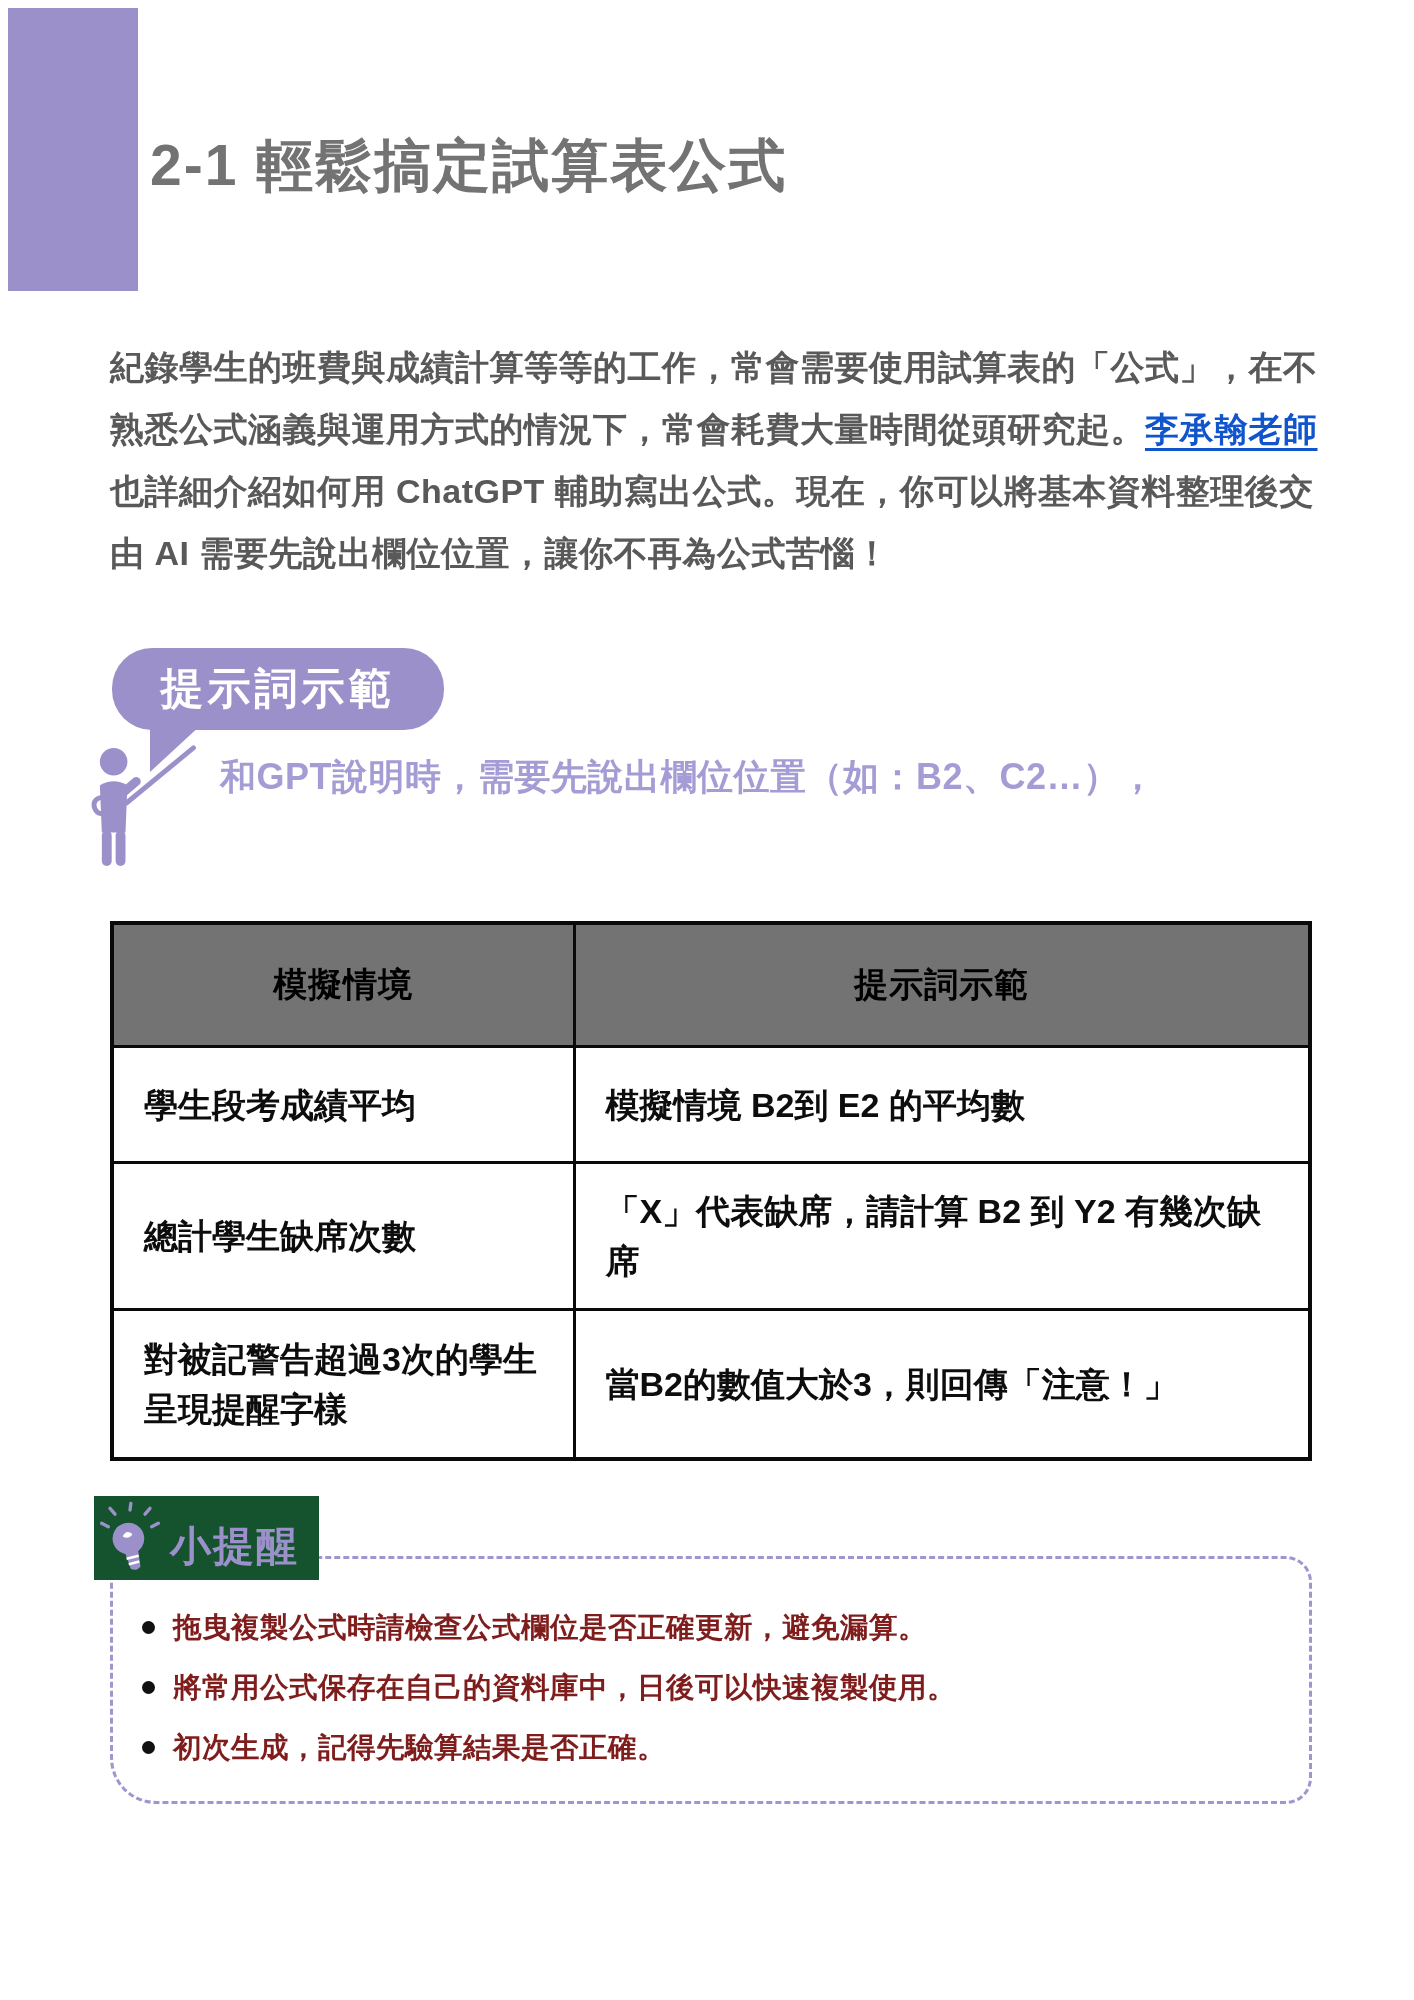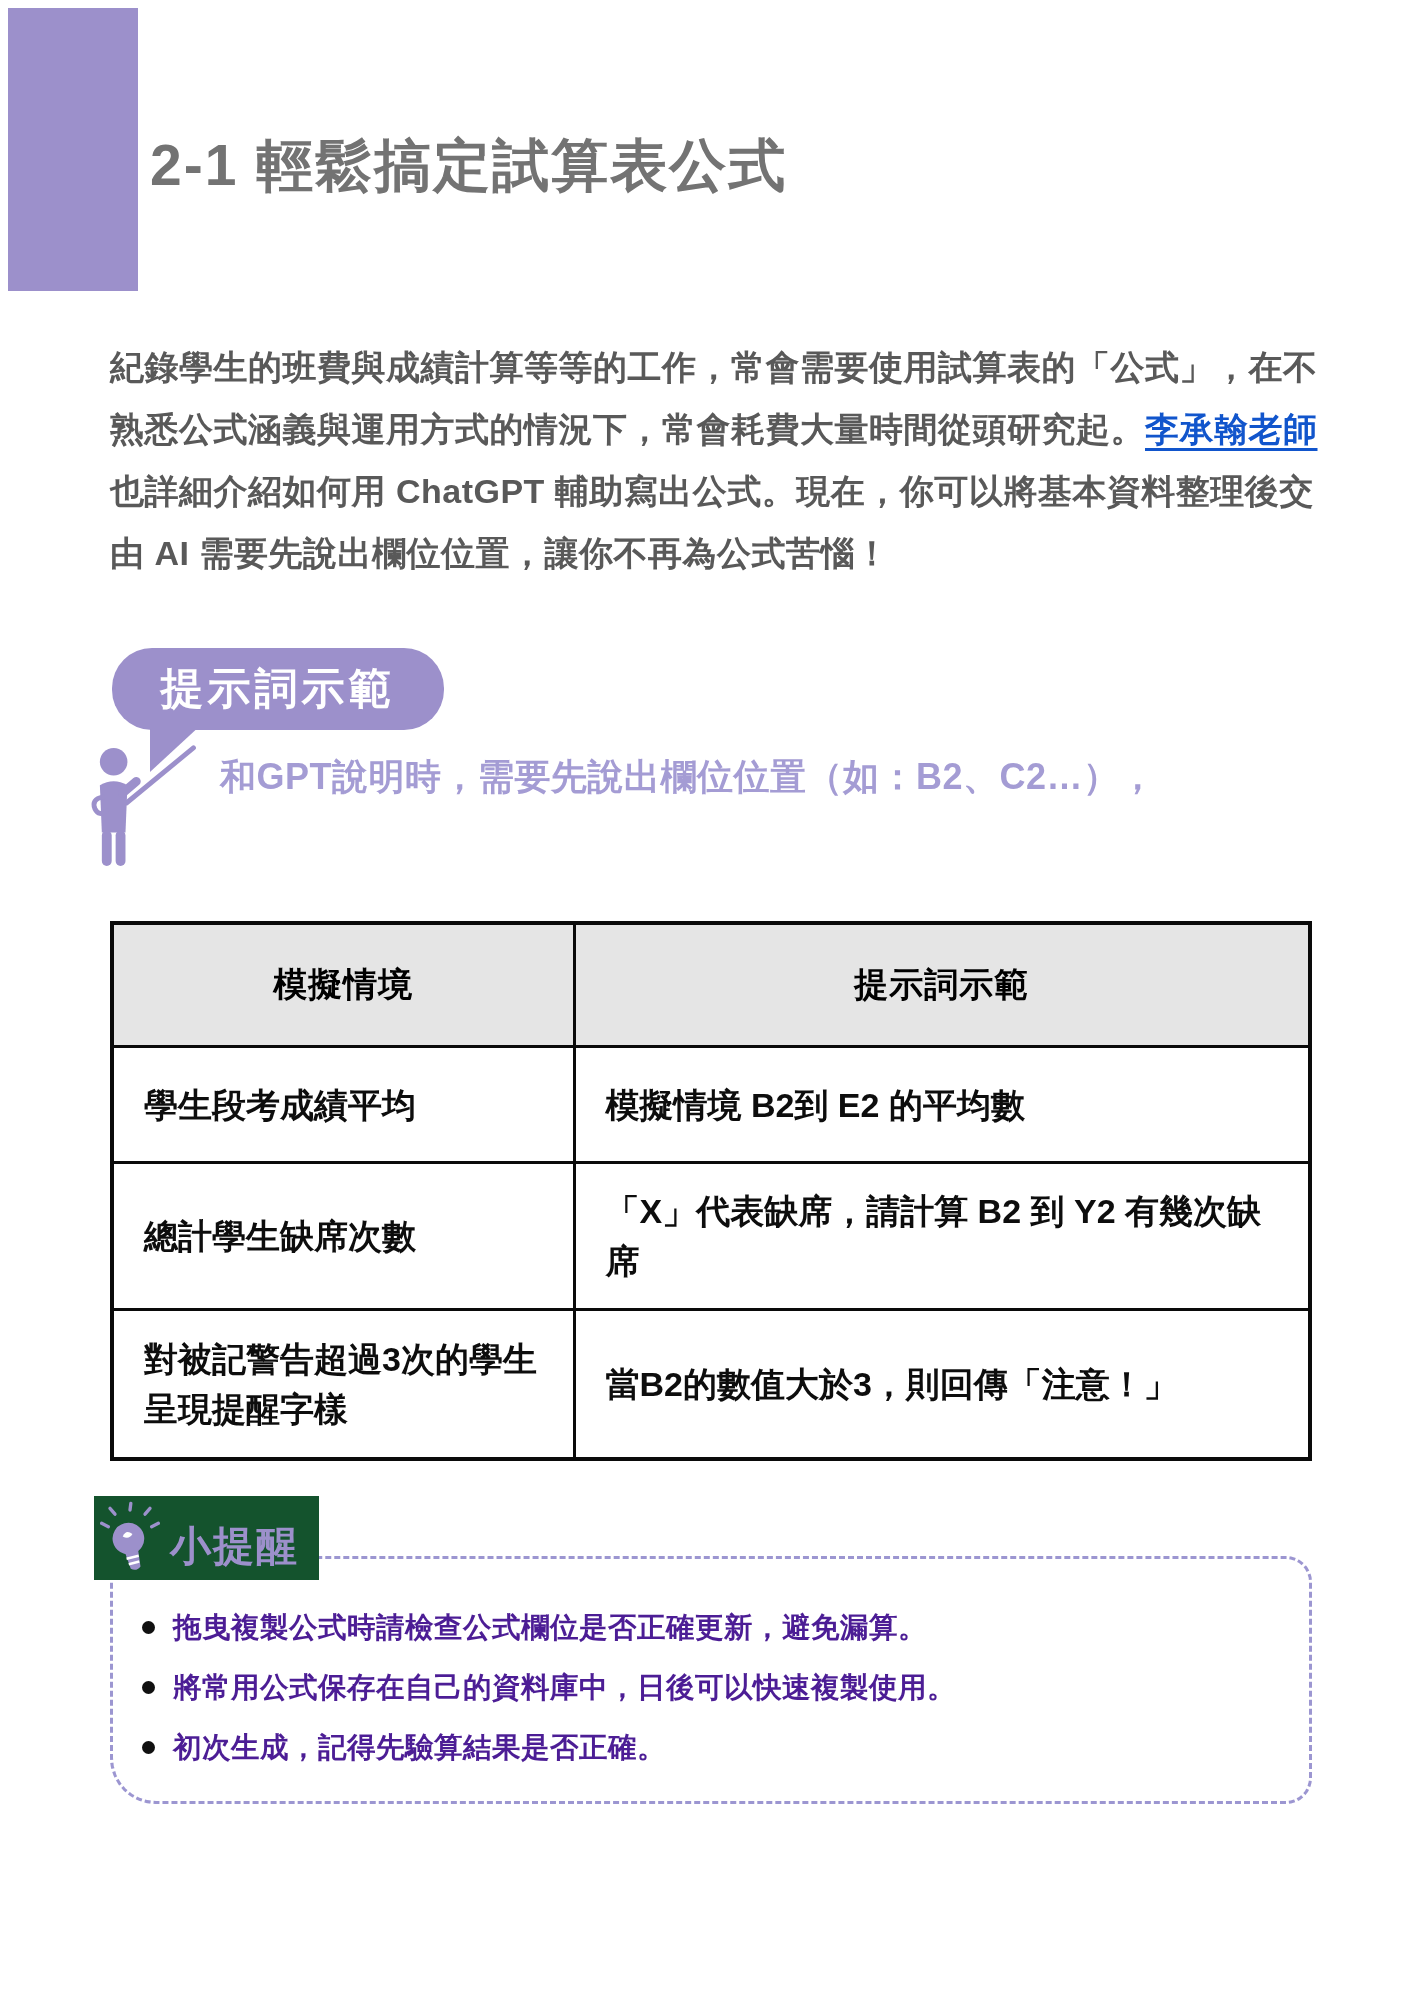--- a/index.html
+++ b/index.html
@@ -42,21 +42,21 @@
   }
   .prompt-table{
     position:absolute;left:110px;top:921px;width:1198px;
     border-collapse:collapse;table-layout:fixed;
     border:4px solid #0a0a0a;
   }
   .prompt-table col.col-a{width:462px;}
   .prompt-table col.col-b{width:736px;}
   .prompt-table th,.prompt-table td{border:3px solid #0a0a0a;}
   .prompt-table th{
-    background:#e5e5e5;height:118px;font-size:34px;font-weight:600;color:#000;
+    background:#737373;height:118px;font-size:34px;font-weight:600;color:#000;
     vertical-align:middle;letter-spacing:1px;
   }
   .prompt-table td{
     font-size:34px;font-weight:600;color:#0d0d0d;vertical-align:middle;
     text-align:left;padding:0 18px 0 30px;line-height:50px;background:#fff;
   }
   .prompt-table tr.row-1 td{height:113px;}
   .prompt-table tr.row-2 td{height:144px;}
   .prompt-table tr.row-3 td{height:146px;}
   .reminder-box{
@@ -74,21 +74,21 @@
   }
   .reminder-list{
     position:absolute;left:142px;top:1597px;width:1130px;z-index:2;
   }
   .reminder-item{display:flex;line-height:60px;}
   .dot{
     width:13px;height:13px;border-radius:50%;background:#111;flex:none;
     margin-top:24px;margin-right:18px;
   }
   .reminder-text{
-    font-size:28.5px;font-weight:600;color:#4c1d95;letter-spacing:.5px;white-space:nowrap;
+    font-size:28.5px;font-weight:600;color:#7f1d1d;letter-spacing:.5px;white-space:nowrap;
   }
 </style>
 </head>
 <body>
 
 <div class="corner-block"></div>
 
 <h1 class="page-title">2-1 輕鬆搞定試算表公式</h1>
 
 <div class="intro">

